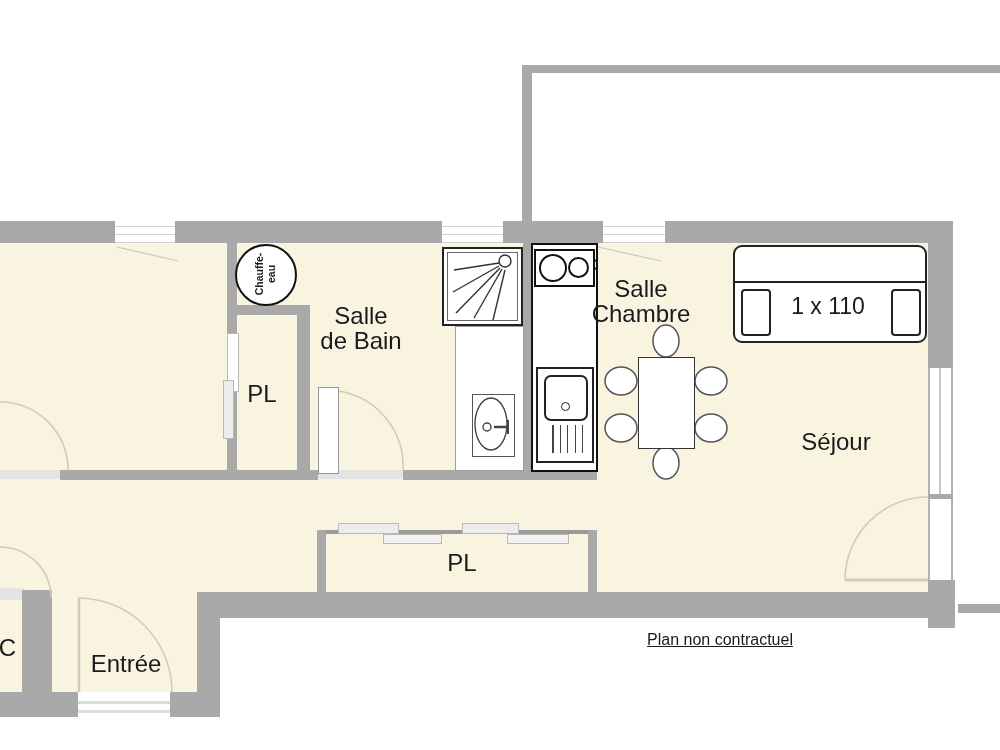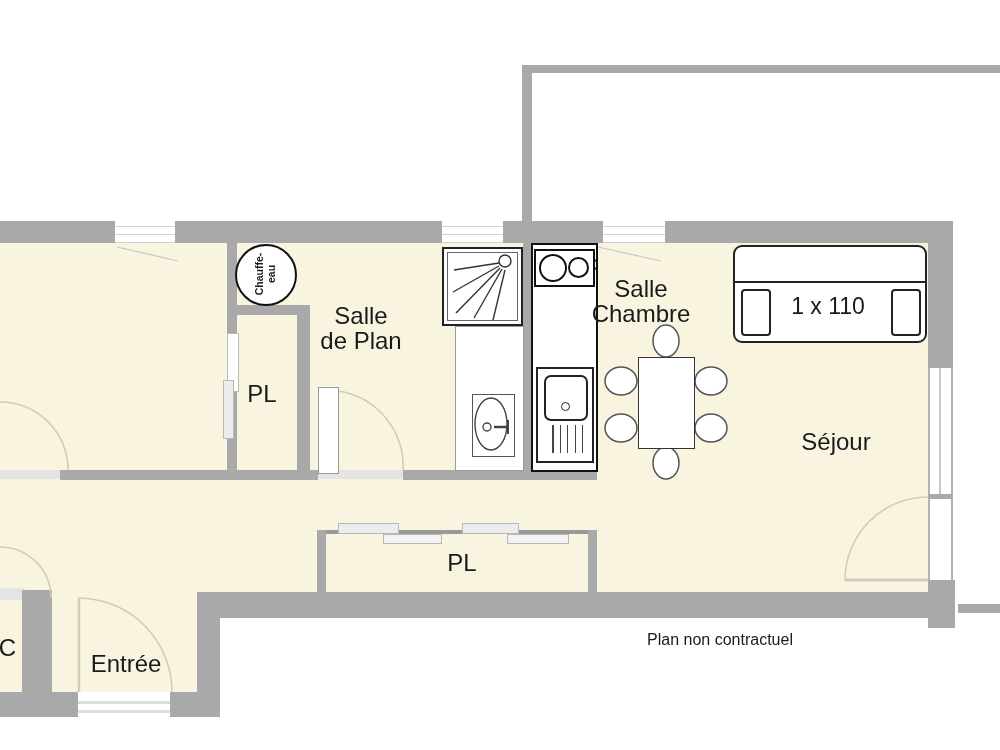--- a/index.html
+++ b/index.html
@@ -148,35 +148,35 @@
       <ellipse cx="491" cy="424" rx="16" ry="26"></ellipse>
       <circle cx="487" cy="427" r="4" fill="#fff"></circle>
       <line x1="494" y1="427" x2="508" y2="427" stroke-width="2.5"></line>
       <line x1="508" y1="420" x2="508" y2="434" stroke-width="2"></line>
     </g>
   </svg>
 
 
   <div class="lbl lbl-room" style="left:300px;top:303px;width:122px;">
     <div>Salle</div>
-    <div>de Plan</div>
+    <div>de Bain</div>
   </div>
 
   <div class="lbl lbl-room" style="left:232px;top:381px;width:60px;">PL</div>
 
   <div class="lbl lbl-room" style="left:591px;top:276px;width:100px;">
     <div>Salle</div>
     <div>Chambre</div>
   </div>
 
   <div class="lbl lbl-room" style="left:786px;top:429px;width:100px;">Séjour</div>
 
   <div class="lbl" style="left:768px;top:294px;width:120px;font-size:23px;">1 x 110</div>
 
   <div class="lbl lbl-room" style="left:432px;top:550px;width:60px;">PL</div>
 
   <div class="lbl lbl-room" style="left:76px;top:651px;width:100px;">Entrée</div>
 
   <div class="lbl lbl-room" style="left:-24px;top:635px;width:36px;">WC</div>
 
-  <div class="lbl" style="left:620px;top:632px;width:200px;font-size:16px;">Plan non contractuel</div>
+  <div class="lbl" style="left:620px;top:632px;width:200px;font-size:16px;text-decoration:underline;">Plan non contractuel</div>
 
 </div>
 
 </body></html>

